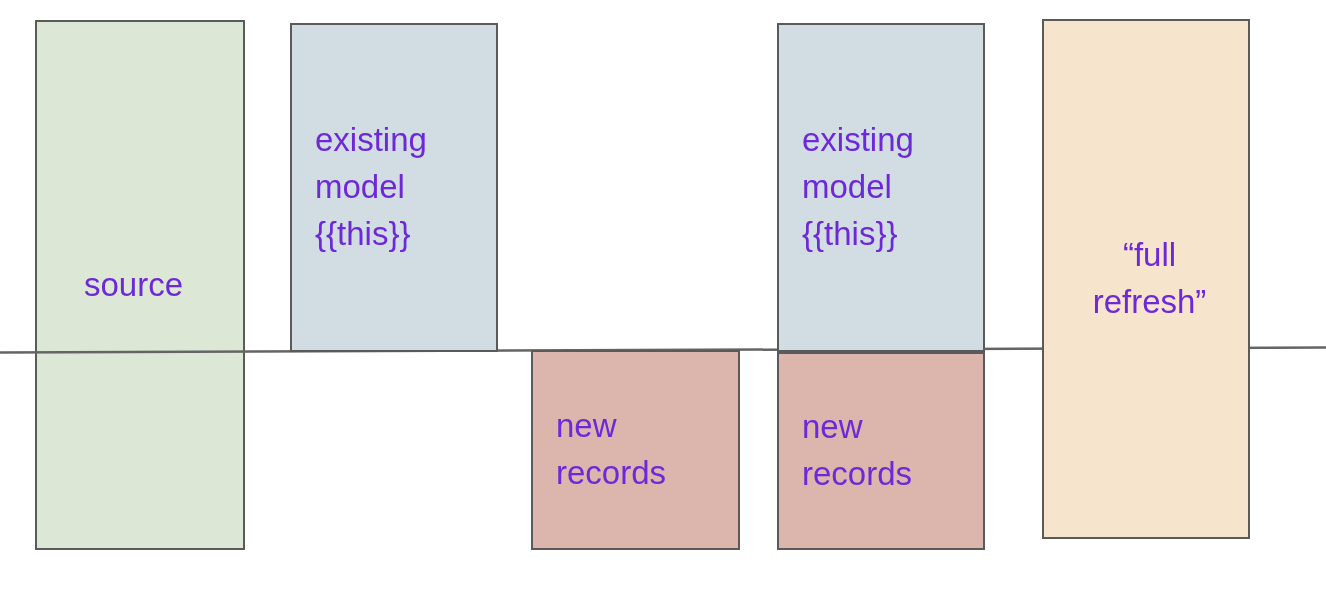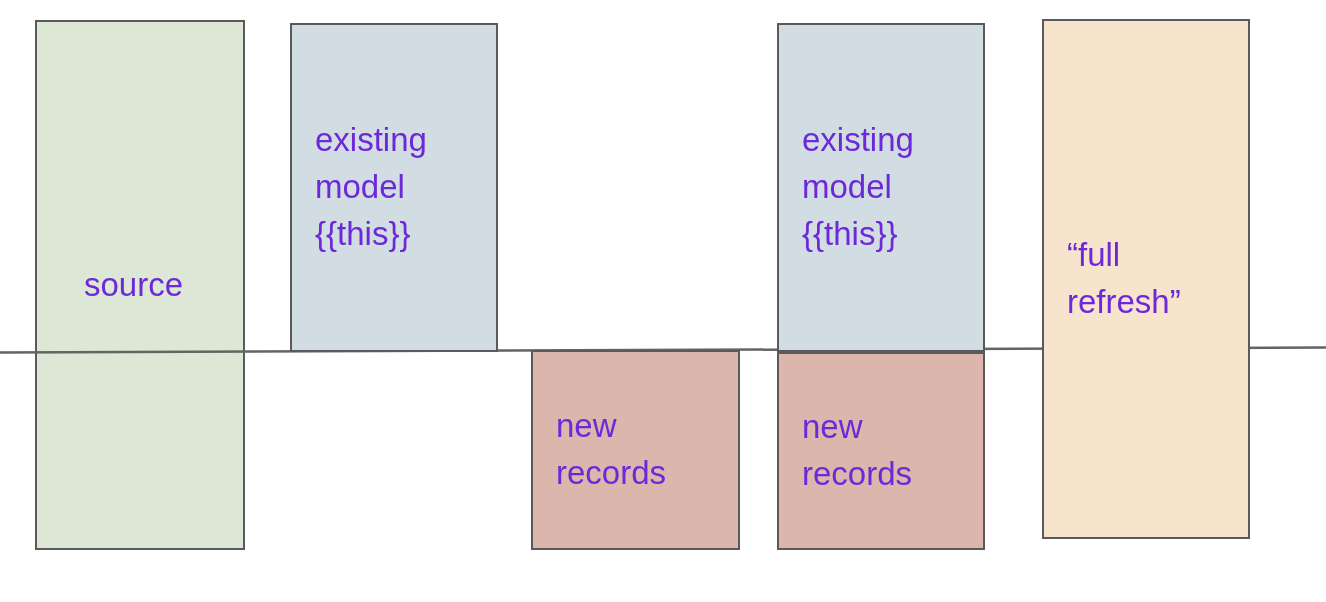--- a/index.html
+++ b/index.html
@@ -39,21 +39,21 @@
   .blue   { background: #d1dde3; }
   .rose   { background: #dcb5ac; }
   .peach  { background: #f7e4cc; }
 
   
   #box-source           { left: 35px;   top: 20px;  width: 210px; height: 530px; z-index: 1; }
   #box-existing-model-1 { left: 290px;  top: 23px;  width: 208px; height: 329px; z-index: 3; }
   #box-new-records-1    { left: 531px;  top: 350px; width: 209px; height: 200px; z-index: 3; }
   #box-existing-model-2 { left: 777px;  top: 23px;  width: 208px; height: 329px; z-index: 3; }
   #box-new-records-2    { left: 777px;  top: 352px; width: 208px; height: 198px; z-index: 3; }
-  #box-full-refresh     { left: 1042px; top: 19px;  width: 208px; height: 520px; z-index: 3; }
+  #box-full-refresh     { left: 1042px; top: 19px;  width: 208px; height: 520px; z-index: 3; text-align: center; }
 </style>
 </head>
 <body>
 
 <div class="canvas">
 
   <svg class="timeline-svg" width="1326" height="602" xmlns="http://www.w3.org/2000/svg">
     <line x1="0" y1="352.5" x2="1326" y2="347.5" stroke="#646464" stroke-width="2.5"></line>
   </svg>
 

